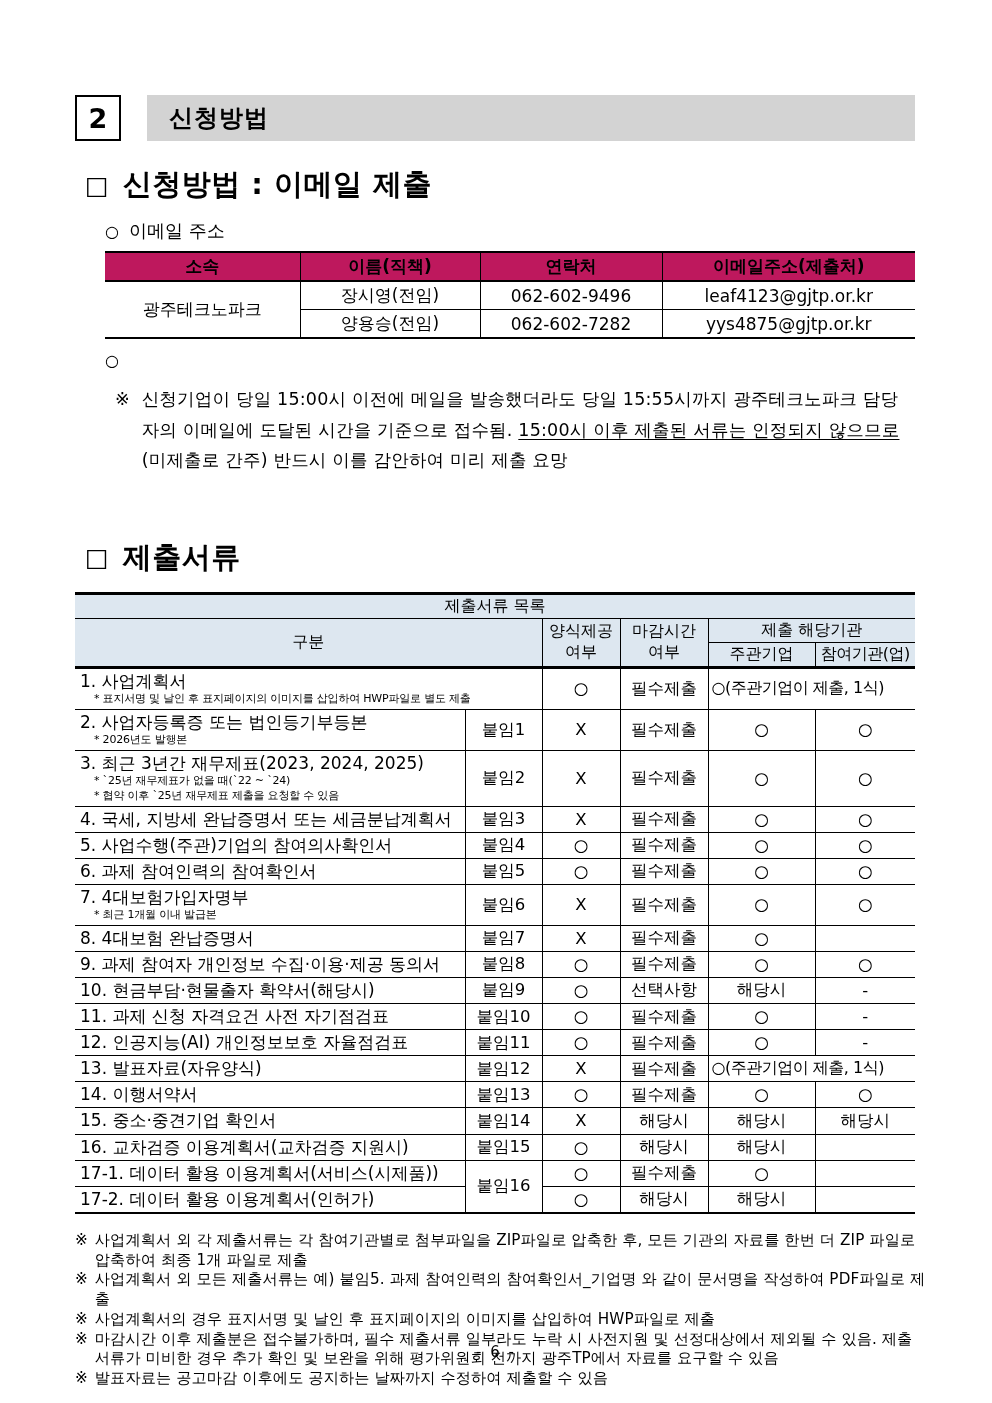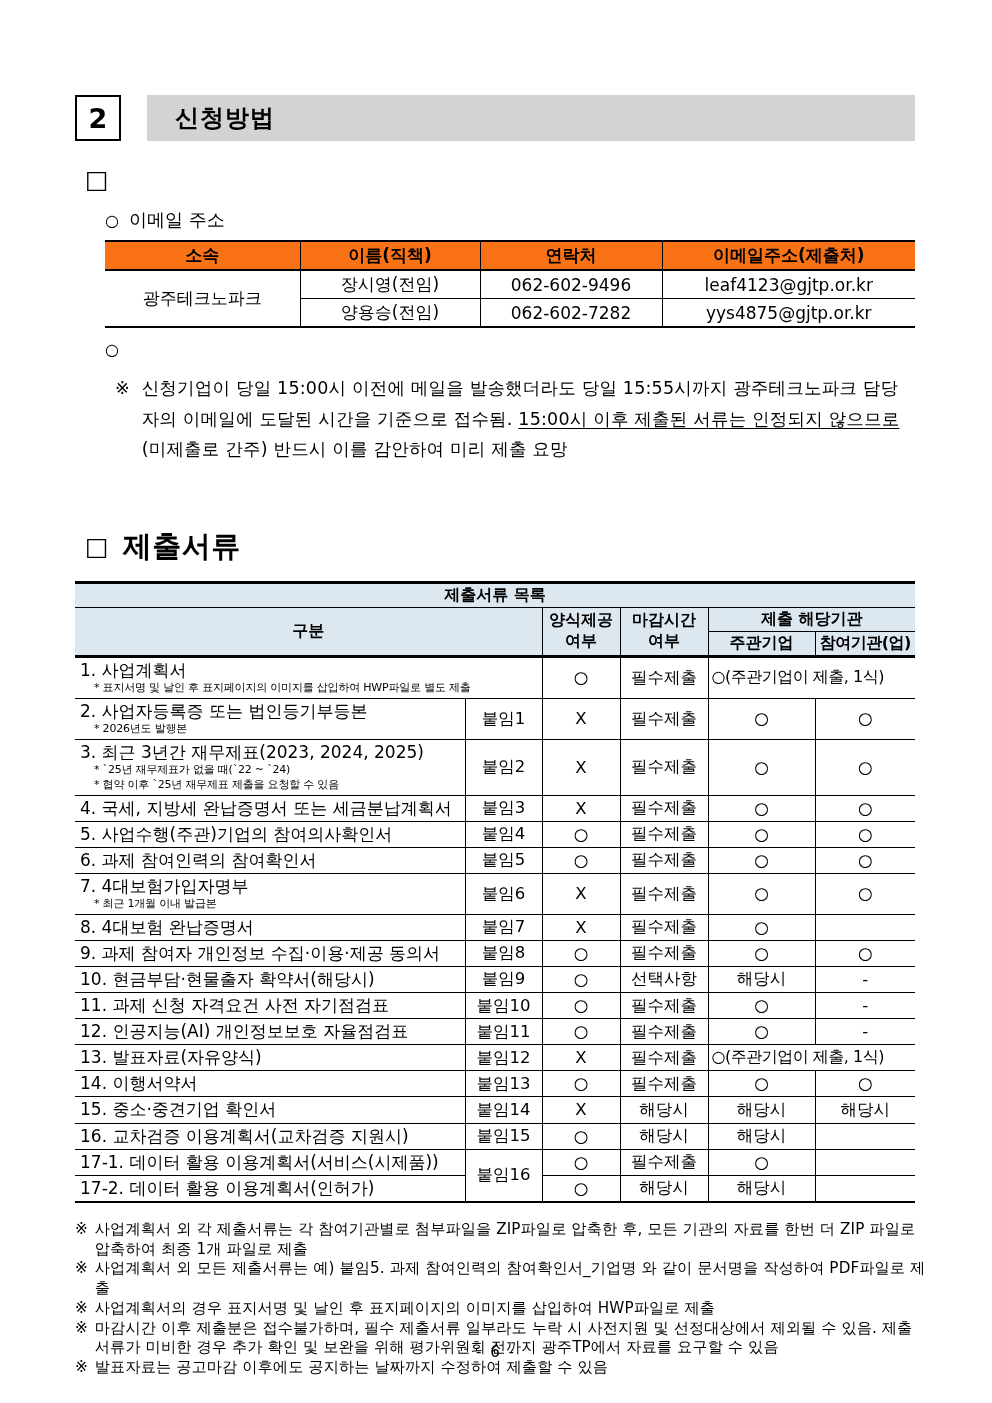--- a/index.html
+++ b/index.html
@@ -13,21 +13,21 @@
 
   
   .section-header { display:flex; align-items:stretch; height:46px; }
   .section-number {
     width:46px; border:2px solid #000; background:#fff;
     display:flex; align-items:center; justify-content:center;
     font-size:27px; font-weight:bold; flex:0 0 46px;
   }
   .section-bar {
     margin-left:26px; flex:1; background:#d3d3d3;
-    display:flex; align-items:center; padding-left:28px;
+    display:flex; align-items:center; padding-left:22px;
     font-size:24px; font-weight:bold; letter-spacing:1px;
   }
 
   
   .h1 { display:flex; align-items:center; margin:24px 0 0 10px; }
   .h1 .sq { font-size:25px; font-weight:normal; margin-right:14px; }
   .h1 .txt { font-size:29px; font-weight:bold; letter-spacing:0.5px; }
 
   
   .bullet-line { display:flex; margin-left:30px; font-size:18px; align-items:baseline; }
@@ -40,38 +40,38 @@
   .contact-table {
     margin:8px 0 0 30px; width:810px;
     border-top:2px solid #000; border-bottom:2px solid #000;
     font-size:17px;
   }
   .contact-table th, .contact-table td {
     border:1px solid #000; text-align:center; padding:2px 4px; height:26px;
   }
   .contact-table tr > *:first-child { border-left:none; }
   .contact-table tr > *:last-child { border-right:none; }
-  .contact-table thead th { background:#f97316; font-weight:bold; border-bottom:2px solid #000; }
+  .contact-table thead th { background:#be185d; font-weight:bold; border-bottom:2px solid #000; }
 
   
   .notice { display:flex; margin:14px 0 0 40px; font-size:17.5px; line-height:1.75; width:790px; }
   .notice .mark { flex:0 0 auto; margin-right:12px; }
   .notice .body { flex:1; letter-spacing:0.2px; }
   .notice .ul { text-decoration:underline; text-underline-offset:3px; }
 
   
   .doc-table {
     margin-top:14px; width:840px;
     border-top:3px solid #000; border-bottom:2px solid #000;
     font-size:16.5px;
   }
   .doc-table th, .doc-table td { border:1px solid #000; padding:1px 3px; }
   .doc-table tr > *:first-child { border-left:none; }
   .doc-table tr > *:last-child { border-right:none; }
-  .doc-table thead th { background:#dde7f0; font-weight:bold; text-align:center; font-size:16px; padding:1px 2px; }
+  .doc-table thead th { background:#dde7f0; font-weight:normal; text-align:center; font-size:16px; padding:1px 2px; }
   .doc-table thead .tbl-title th { font-size:16px; height:22px; }
   .doc-table tbody tr:first-child > * { border-top:3px solid #000; }
   .doc-table td.center { text-align:center; vertical-align:middle; }
   .doc-table td.c-name { text-align:left; padding:1px 2px 2px 5px; vertical-align:middle; }
   .row-title { font-size:17px; line-height:1.3; }
   .row-sub { font-size:11px; line-height:1.35; padding-left:14px; letter-spacing:-0.2px; }
   .doc-table td { height:24px; }
   .orgspan { text-align:left; letter-spacing:-0.5px; font-size:16px; }
 
   
@@ -91,20 +91,21 @@
 
 <div class="page">
 
   <div class="section-header">
     <div class="section-number">2</div>
     <div class="section-bar">신청방법</div>
   </div>
 
   <div class="h1">
     <span class="sq">□</span>
+    <span class="txt">신청방법 : 이메일 제출</span>
   </div>
 
   <div class="bullet-line email-label">
     <span class="ci">○</span>
     <span>이메일 주소</span>
   </div>
 
   <table class="contact-table">
     <colgroup>
         <col style="width:195px">

